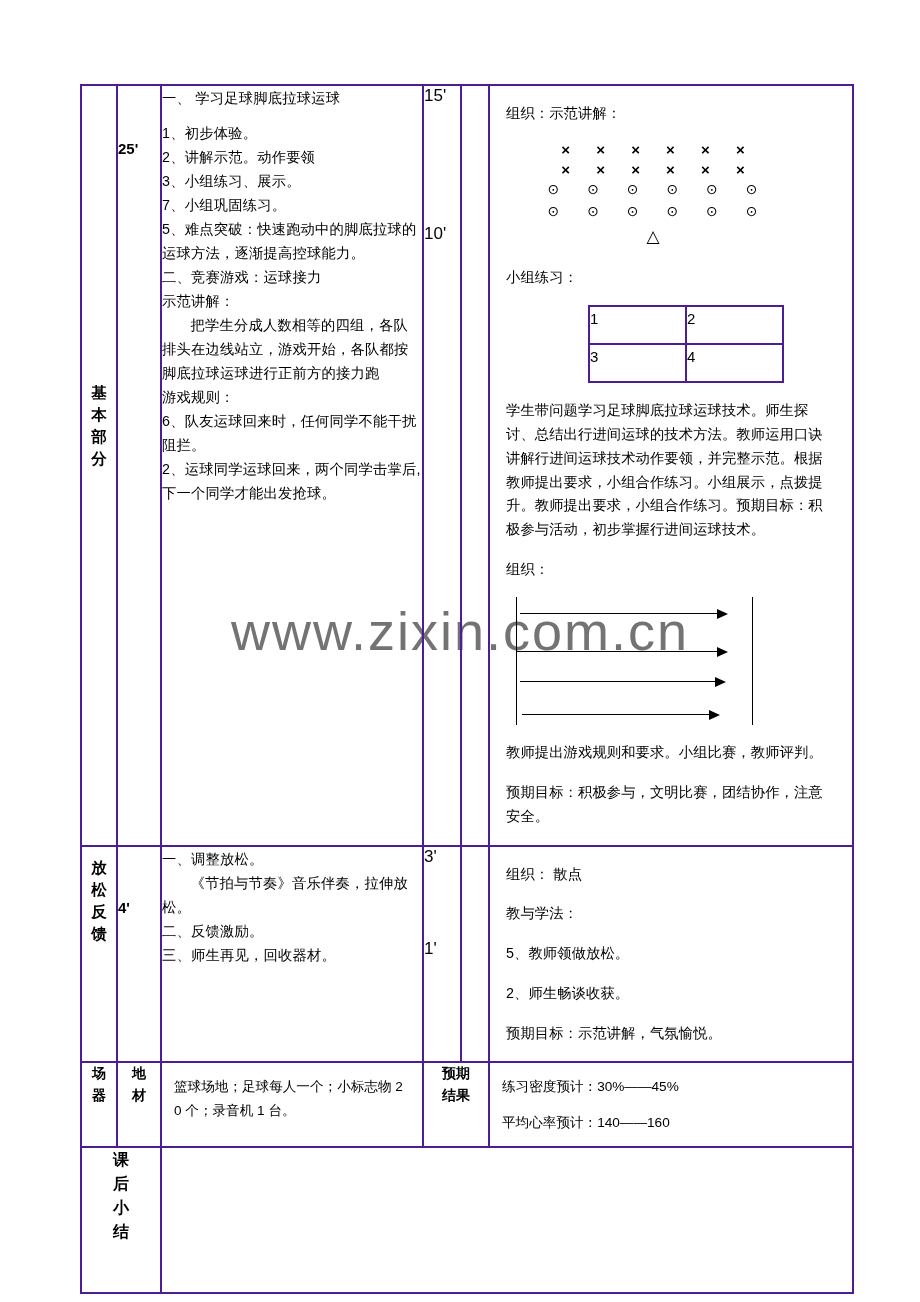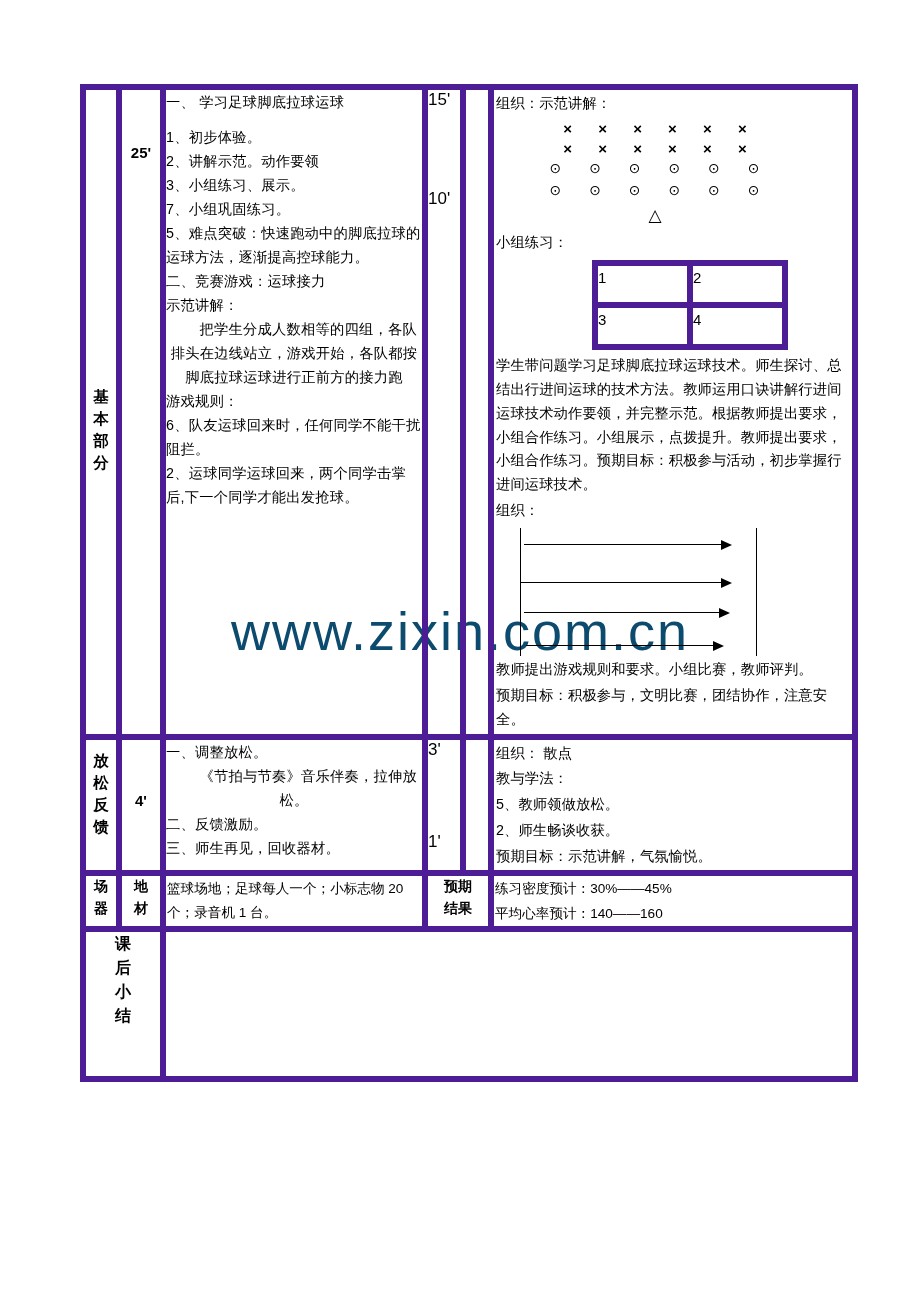--- a/index.html
+++ b/index.html
@@ -19,21 +19,21 @@
 
   
   #watermark {
     position: absolute;
     left: 0;
     top: 600px;
     width: 920px;
     text-align: center;
     font-size: 54px;
     letter-spacing: 2px;
-    color: #0c4a6e;
+    color: #737373;
     font-family: "Liberation Sans", "DejaVu Sans", sans-serif;
     z-index: 0;
     pointer-events: none;
     white-space: nowrap;
   }
 
   
   #sheet {
     position: absolute;
     left: 80px;
@@ -41,21 +41,21 @@
     width: 772px;
     z-index: 2;
   }
   table.plan {
     border-collapse: collapse;
     width: 772px;
     table-layout: fixed;
     background: transparent;
   }
   table.plan td {
-    border: 6px solid #4c1d95;
+    border: 2px solid #4c1d95;
     vertical-align: top;
     padding: 0;
     background: transparent;
   }
 
   
   .c-phase   { width: 36px; }
   .c-time    { width: 44px; }
   .c-content { width: 262px; }
   .c-subtime { width: 38px; }
@@ -66,51 +66,50 @@
   .vlabel {
     text-align: center;
     font-size: 15.5px;
     line-height: 1.42;
     font-weight: 700;
     padding: 4px 0;
   }
   .vlabel span { display: block; }
 
   .center-cell {
-    text-align: center;
     font-size: 15px;
     font-weight: 700;
   }
 
   .pad { padding: 5px 6px 6px 7px; }
 
   .body-text {
     font-size: 14.3px;
     line-height: 1.68;
     letter-spacing: 0.2px;
     word-break: break-all;
   }
   .body-text p { margin: 0; }
-  .indent { text-indent: 2em; text-align: center; }
+  .indent { text-indent: 2em; }
   .blankline { height: 11px; }
 
   .timecell {
     font-size: 17px;
     padding: 5px 0 0 6px;
   }
-  .timecell .t2 { margin-top: 79px; }
+  .timecell .t2 { margin-top: 118px; }
 
   
   .org-text {
     font-size: 14.3px;
     line-height: 1.66;
     letter-spacing: 0.1px;
     word-break: break-all;
   }
-  .org-text p { margin: 2px; }
+  .org-text p { margin: 16px; }
 
   
   .formation {
     margin: 5px 0 0 0;
     text-align: center;
     padding-right: 36px;
   }
   .frow {
     font-size: 15px;
     line-height: 1.0;
@@ -178,21 +177,21 @@
     border-top: 5.5px solid transparent;
     border-bottom: 5.5px solid transparent;
   }
 
   .eq-text {
     font-size: 13.6px;
     line-height: 1.72;
     padding: 5px 4px 5px 7px;
     word-break: break-all;
   }
-  .eq-text p { margin: 1px; }
+  .eq-text p { margin: 12px; }
 
   .mini-label {
     text-align: center;
     font-size: 14px;
     line-height: 1.55;
     font-weight: 700;
     padding: 5px 0;
   }
   .mini-label span { display: block; }
 

